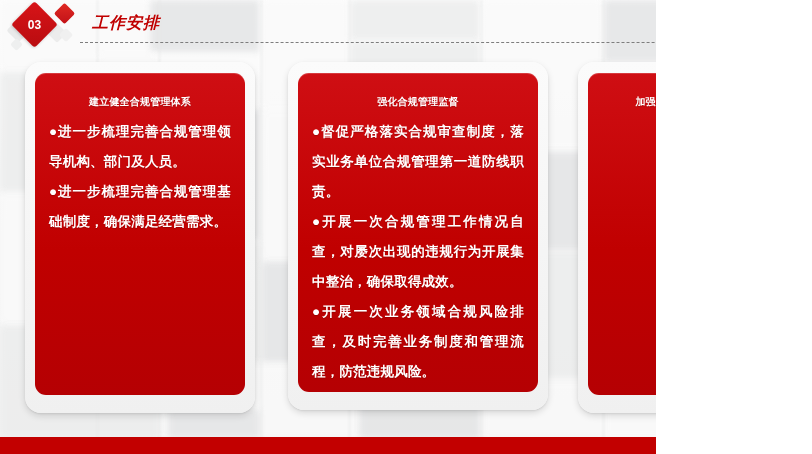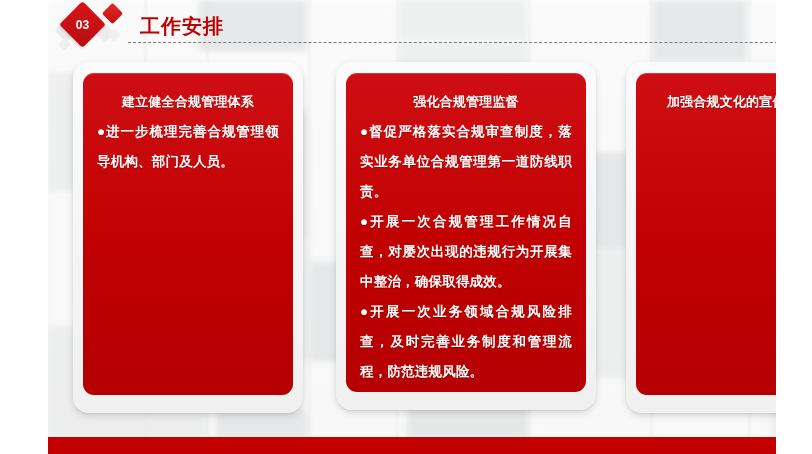--- a/index.html
+++ b/index.html
@@ -9,25 +9,24 @@
   body {
     width: 812px;
     height: 454px;
     overflow: hidden;
     font-family: "Liberation Sans", "DejaVu Sans", sans-serif;
     background: #ffffff;
   }
 
   #stage {
     position: relative;
-    width: 728px;
+    width: 656px;
     height: 454px;
     overflow: hidden;
     background: linear-gradient(180deg,#fdfdfd 0%, #f7f7f7 40%, #f2f2f2 100%);
-    margin-left: 48px;
   }
 
   
   .bg-layer {
     position: absolute;
     inset: 0;
     overflow: hidden;
   }
   .bg-block {
     position: absolute;
@@ -100,25 +99,26 @@
   .dia-gray-4 {
     left: 61px; top: 30px;
     width: 10px; height: 10px;
     background: #f0f0f0;
     border-radius: 2px;
   }
 
   .header-title {
     position: absolute;
     left: 92px; top: 13px;
-    font-size: 20px;
+    font-size: 16px;
     font-weight: bold;
     color: #c00000;
     letter-spacing: 1px;
     white-space: nowrap;
+    font-style: italic;
   }
   .header-rule {
     position: absolute;
     left: 80px; top: 42px;
     width: 720px;
     height: 0;
     border-top: 1px dashed #7d7d7d;
   }
 
   
@@ -144,21 +144,21 @@
     font-size: 13.5px;
     line-height: 30px;
     text-align: justify;
     text-justify: inter-ideograph;
     letter-spacing: .2px;
     text-shadow: 0 1px 1px rgba(0,0,0,.18);
   }
   .card-heading {
     display: block;
     text-align: center;
-    font-size: 13px;
+    font-size: 10px;
     font-weight: bold;
     line-height: 30px;
   }
   .card-para { display: block; font-family: Liberation Serif, serif; }
 
   
   .bottom-bar {
     position: absolute;
     left: 0; top: 437px;
     width: 812px; height: 17px;
@@ -226,20 +226,21 @@
 
     <div class="header-title">工作安排</div>
     <div class="header-rule"></div>
   </div>
 
   <div class="card" style="left:25px; top:62px; width:230px; height:351px;">
     <div class="card-inner">
       <div class="card-body">
         <span class="card-heading">建立健全合规管理体系</span>
         <span class="card-para">●进一步梳理完善合规管理领导机构、部门及人员。</span>
+        <span class="card-para">●进一步梳理完善合规管理基础制度，确保满足经营需求。</span>
       </div>
     </div>
   </div>
 
   <div class="card" style="left:288px; top:62px; width:260px; height:348px;">
     <div class="card-inner">
       <div class="card-body">
         <span class="card-heading">强化合规管理监督</span>
         <span class="card-para">●督促严格落实合规审查制度，落实业务单位合规管理第一道防线职责。</span>
         <span class="card-para">●开展一次合规管理工作情况自查，对屡次出现的违规行为开展集中整治，确保取得成效。</span>

